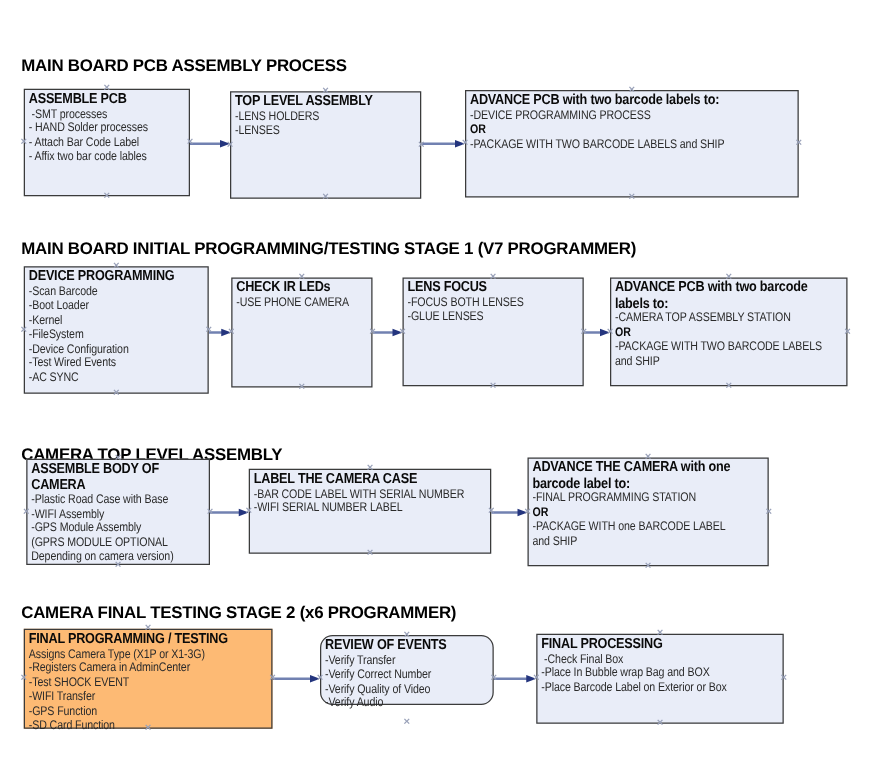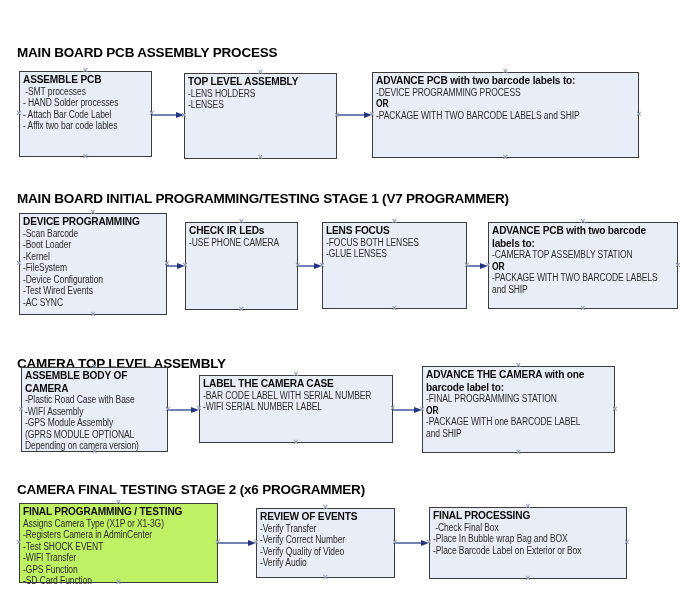--- a/index.html
+++ b/index.html
@@ -168,34 +168,34 @@
     </div>
     <div class="cp" style="left: 518.5px; top: 366px; color: rgb(152, 160, 184);">×</div>
     <div class="cp" style="left: 518.5px; top: 453px; color: rgb(152, 160, 184);">×</div>
     <div class="cp" style="left: 422px; top: 409.5px; color: rgb(152, 160, 184);">×</div>
     <div class="cp" style="left: 615px; top: 409.5px; color: rgb(152, 160, 184);">×</div>
     <div class="section-heading" style="left: 17px; top: 482px;">CAMERA FINAL TESTING STAGE 2 (x6 PROGRAMMER)</div>
     <div class="connector-line" style="left: 218px; top: 542.25px; width: 31px; background: rgb(113, 129, 177);"></div>
     <div class="arrow-head" style="left: 248px; top: 539.5px; border-left: 8px solid rgb(36, 53, 126);"></div>
     <div class="connector-line" style="left: 395px; top: 542.25px; width: 27px; background: rgb(113, 129, 177);"></div>
     <div class="arrow-head" style="left: 421px; top: 539.5px; border-left: 8px solid rgb(36, 53, 126);"></div>
-    <div class="flow-box" style="left: 19px; top: 503px; width: 199px; height: 80px; background: #bef264; border-color: rgb(59, 59, 59);">
+    <div class="flow-box" style="left: 19px; top: 503px; width: 199px; height: 80px; background: #fdba74; border-color: rgb(59, 59, 59);">
       <div class="box-title">FINAL PROGRAMMING / TESTING</div>
       <div class="box-line">Assigns Camera Type (X1P or X1-3G)</div>
       <div class="box-line">-Registers Camera in AdminCenter</div>
       <div class="box-line">-Test SHOCK EVENT</div>
       <div class="box-line">-WIFI Transfer</div>
       <div class="box-line">-GPS Function</div>
       <div class="box-line">-SD Card Function</div>
     </div>
     <div class="cp" style="left: 118.5px; top: 503px; color: rgb(152, 160, 184);">×</div>
     <div class="cp" style="left: 118.5px; top: 583px; color: rgb(152, 160, 184);">×</div>
     <div class="cp" style="left: 19px; top: 543px; color: rgb(152, 160, 184);">×</div>
     <div class="cp" style="left: 218px; top: 543px; color: rgb(152, 160, 184);">×</div>
-    <div class="flow-box" style="left: 256px; top: 508px; width: 139px; height: 70px; background: rgb(233, 237, 248); border-color: rgb(59, 59, 59);">
+    <div class="flow-box" style="left: 256px; top: 508px; width: 139px; height: 56px; background: rgb(233, 237, 248); border-color: rgb(59, 59, 59); border-radius: 10px;">
       <div class="box-title">REVIEW OF EVENTS</div>
       <div class="box-line">-Verify Transfer</div>
       <div class="box-line">-Verify Correct Number</div>
       <div class="box-line">-Verify Quality of Video</div>
       <div class="box-line">-Verify Audio</div>
     </div>
     <div class="cp" style="left: 325.5px; top: 508px; color: rgb(152, 160, 184);">×</div>
     <div class="cp" style="left: 325.5px; top: 578px; color: rgb(152, 160, 184);">×</div>
     <div class="cp" style="left: 256px; top: 543px; color: rgb(152, 160, 184);">×</div>
     <div class="cp" style="left: 395px; top: 543px; color: rgb(152, 160, 184);">×</div>

